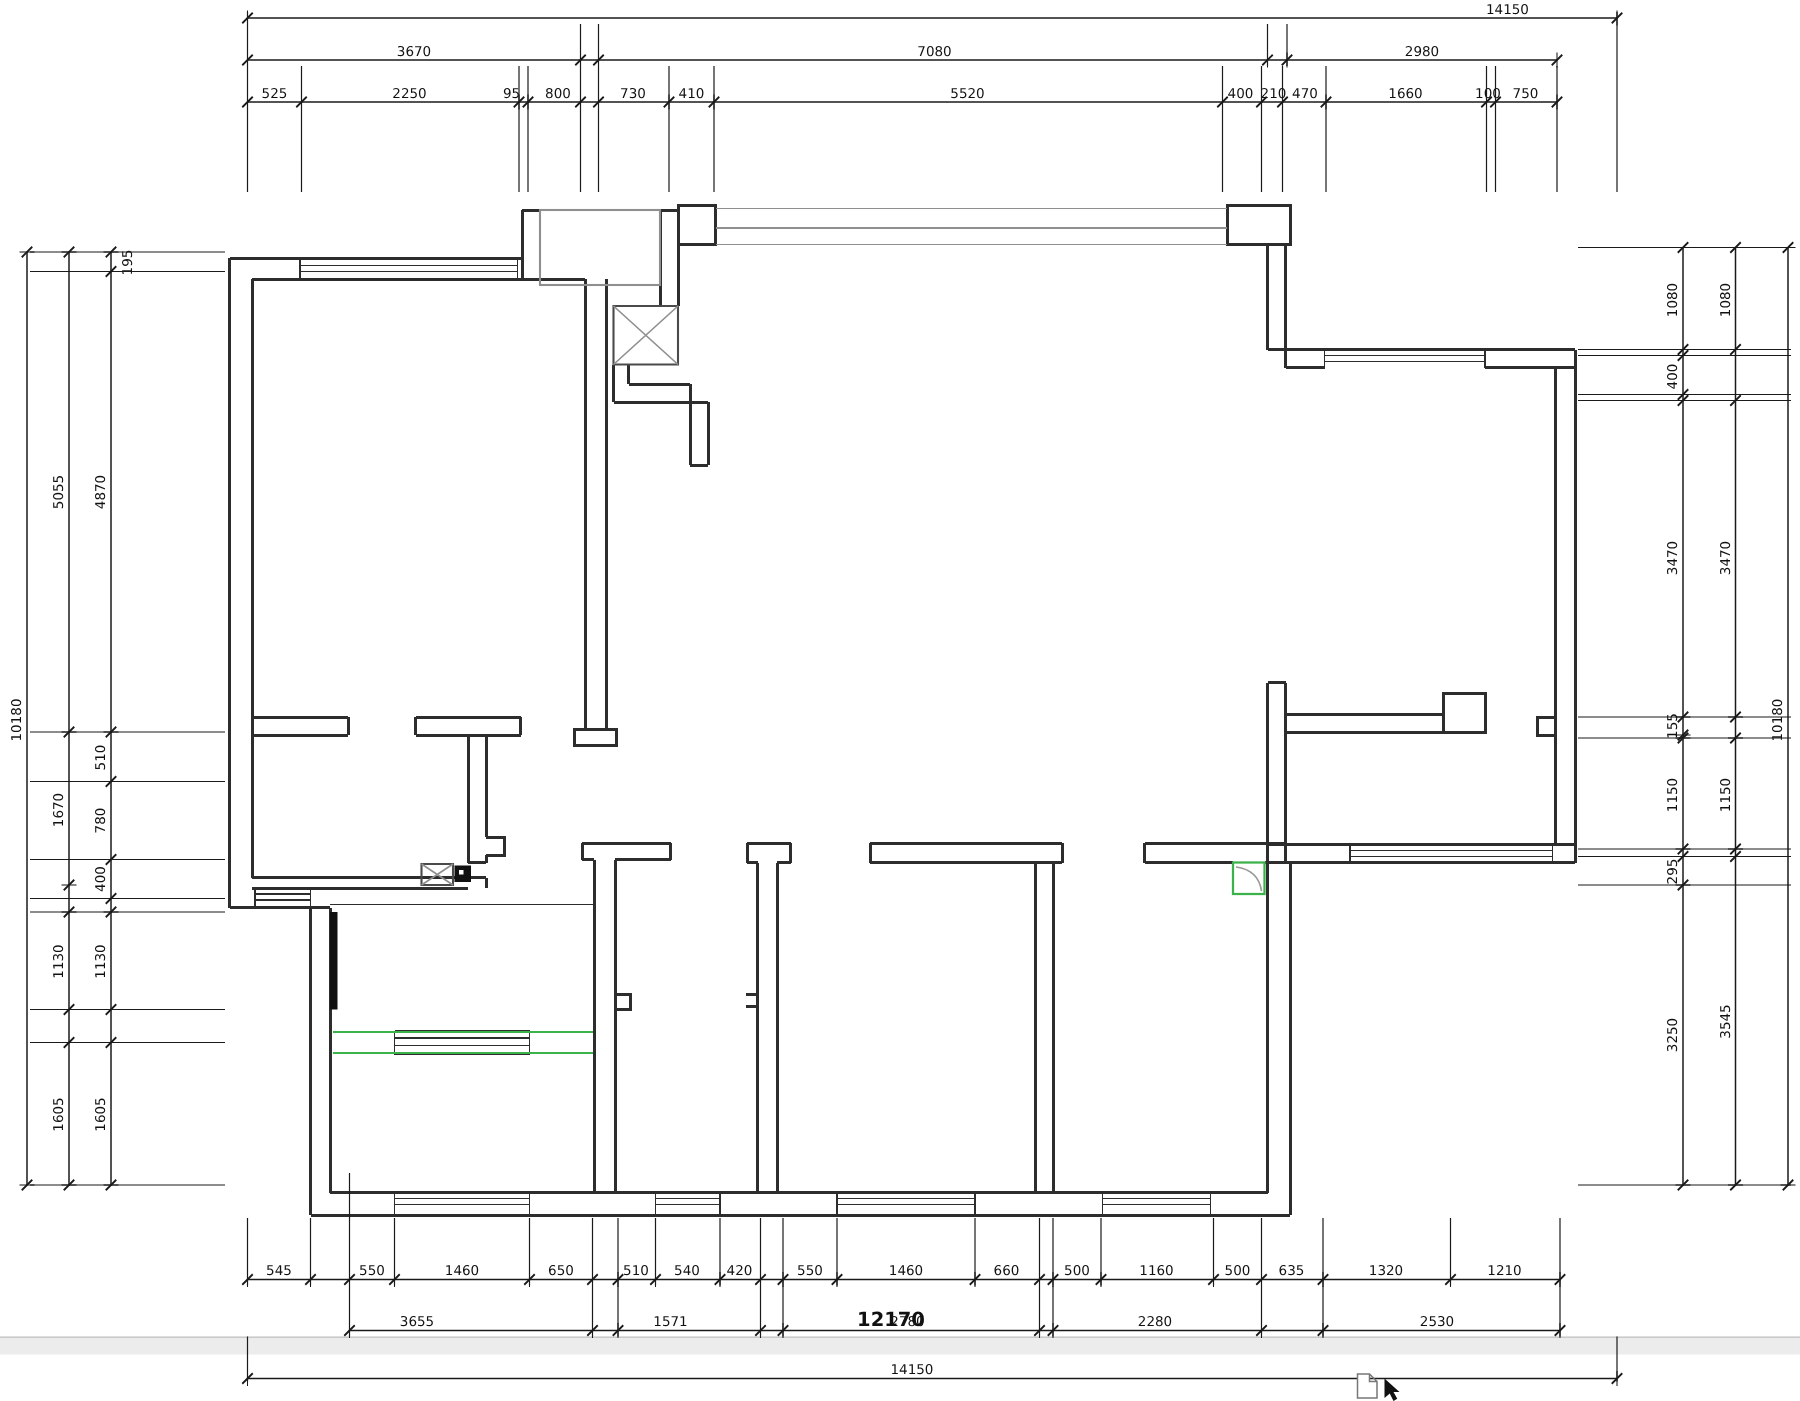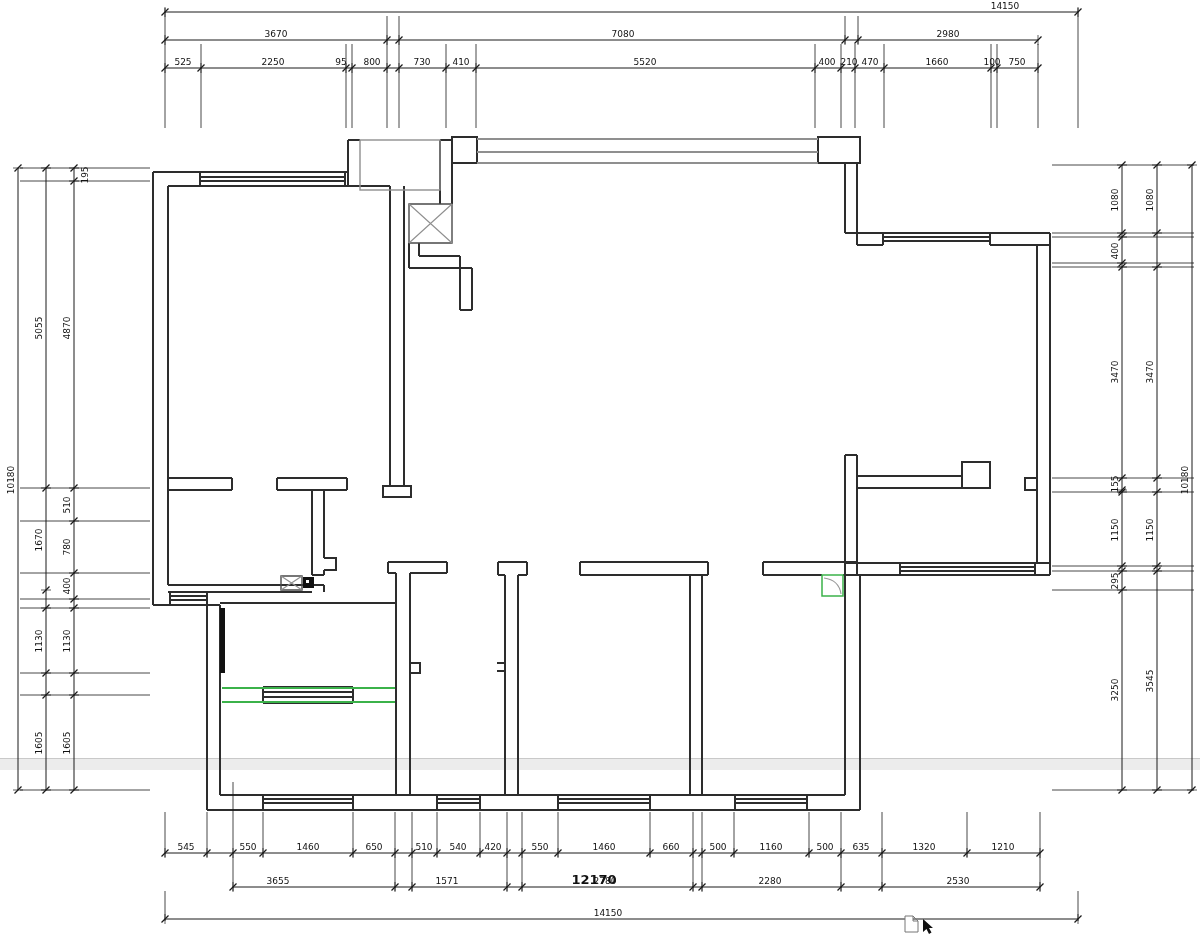--- a/index.html
+++ b/index.html
@@ -1,18 +1,18 @@
 <!DOCTYPE html>
 <html><head>
 <meta charset="utf-8">
 <style>
   html,body{margin:0;padding:0;background:#ffffff;}
   body{width:1200px;height:934px;overflow:hidden;position:relative;
        font-family:"DejaVu Sans", sans-serif;}
-  #stage{position:absolute;left:0;top:0;width:1200px;height:770px;}
+  #stage{position:absolute;left:0;top:0;width:1200px;height:903px;}
   .statusbar{position:absolute;left:0;bottom:0;width:1200px;height:12px;
              background:#ececec;border-top:1px solid #c9c9c9;box-sizing:border-box;}
   svg{position:absolute;left:0;top:0;}
   text{font-family:"DejaVu Sans", sans-serif;}
 </style>
 </head>
 <body>
 
 <div id="stage">
   <div class="statusbar"></div>

